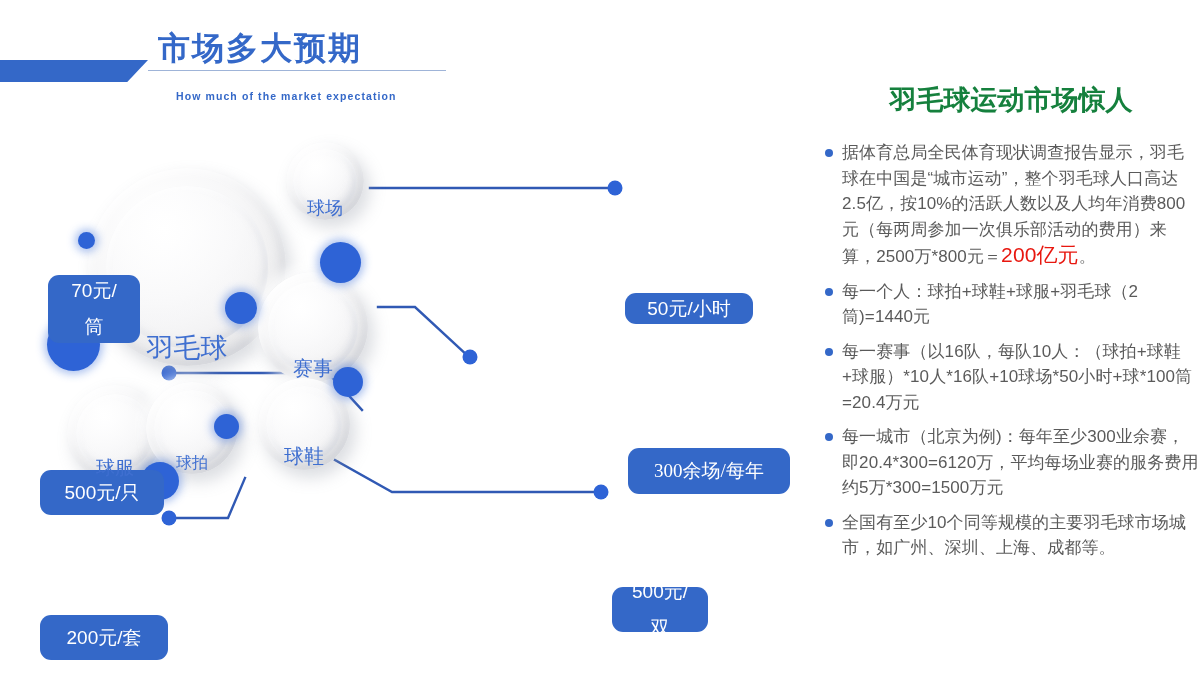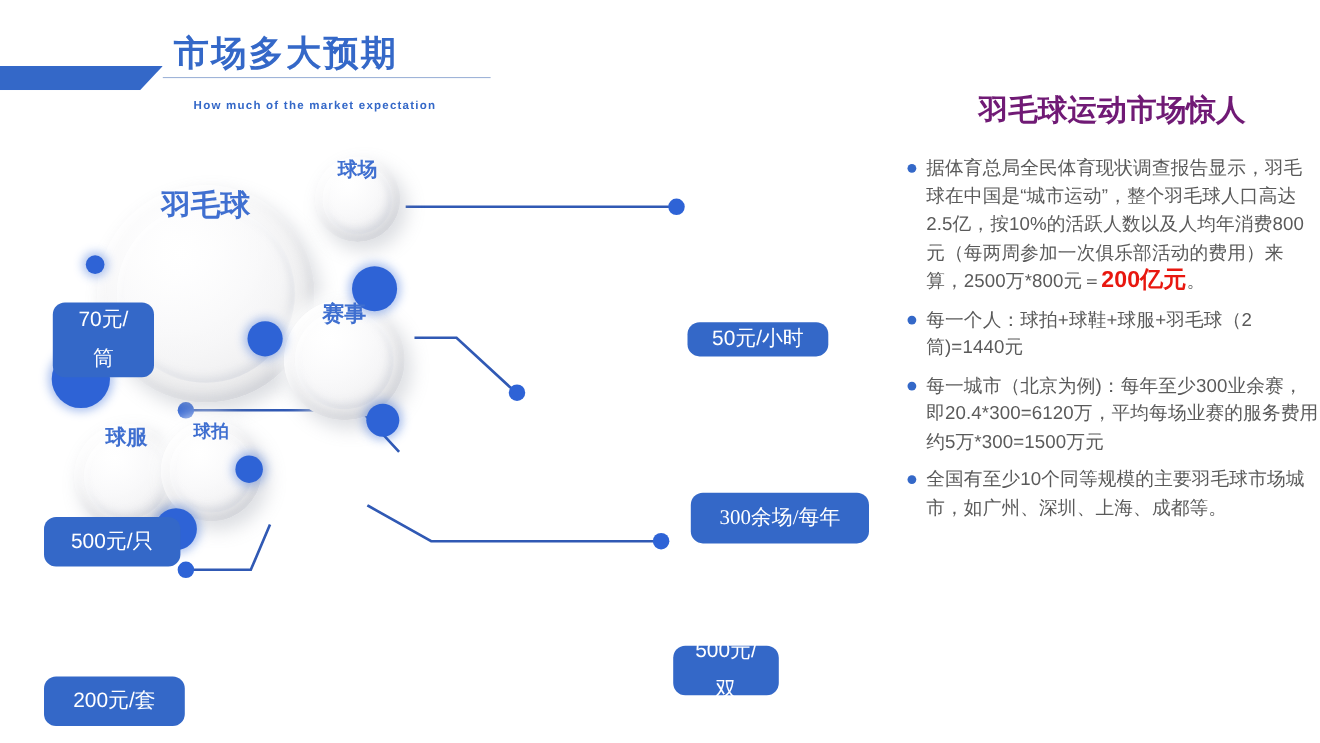--- a/index.html
+++ b/index.html
@@ -68,24 +68,23 @@
     position: absolute;
     border-radius: 50%;
     background:
       radial-gradient(circle at 34% 26%, #ffffff 0%, #f7f7f8 42%, #ececed 72%, #e2e2e4 100%);
     box-shadow:
       6px 8px 16px rgba(140,145,160,0.30),
       -5px -5px 14px rgba(255,255,255,0.95),
       inset 3px 4px 9px rgba(255,255,255,0.95),
       inset -4px -6px 12px rgba(168,172,186,0.40);
     display: flex;
-    align-items: flex-start;
+    align-items: flex-end;
     justify-content: center;
     color: #3f6fd0;
-    font-weight: bold;
   }
   .bub::after {
     content: "";
     position: absolute;
     left: 9%; top: 9%;
     width: 82%; height: 82%;
     border-radius: 50%;
     background: radial-gradient(circle at 36% 28%, rgba(255,255,255,0.95) 0%, rgba(250,250,251,0.6) 45%, rgba(235,235,238,0.25) 100%);
     box-shadow: inset 2px 3px 6px rgba(255,255,255,0.9),
                 inset -3px -4px 9px rgba(175,180,195,0.35);
@@ -143,21 +142,21 @@
     left: 808px; top: 78px;
     width: 392px; height: 590px;
   }
   .rp-title {
     position: absolute;
     left: 28px; top: 4px;
     width: 350px;
     text-align: center;
     font-size: 27px;
     font-weight: bold;
-    color: #701a75;
+    color: #15803d;
     white-space: nowrap;
   }
   .rp-list {
     position: absolute;
     left: 8px; top: 62px;
     width: 384px;
   }
   .rp-item {
     position: relative;
     padding-left: 26px;
@@ -167,21 +166,21 @@
     color: #5a5a5a;
     letter-spacing: 0.1px;
   }
   .rp-item .bullet {
     position: absolute;
     left: 9px; top: 9px;
     width: 8px; height: 8px;
     border-radius: 50%;
     background: #3468c8;
   }
-  .hl { color: #e8170f; font-weight: bold; font-size: 21px; }
+  .hl { color: #e8170f; font-weight: normal; font-size: 21px; }
 </style>
 </head>
 <body>
 
 <div id="slide">
 
   <div class="hdr-bar"></div>
   <div class="hdr-rule"></div>
   <div class="hdr-title">市场多大预期</div>
   <div class="hdr-sub">How much of the market  expectation</div>
@@ -221,20 +220,23 @@
     </div>
     <div class="bub bub-event">
       <span>赛事</span>
     </div>
     <div class="bub bub-cloth">
       <span>球服</span>
     </div>
     <div class="bub bub-racket">
       <span>球拍</span>
     </div>
+    <div class="bub bub-shoe">
+      <span>球鞋</span>
+    </div>
 
     <div class="dot dot-a"></div>
     <div class="dot dot-b"></div>
     <div class="dot dot-c"></div>
     <div class="dot dot-d"></div>
     <div class="dot dot-e"></div>
     <div class="dot dot-f"></div>
     <div class="dot dot-g"></div>
 
     <div class="pill pill-shuttle">70元/
@@ -253,20 +255,24 @@
       <div class="rp-item">
         <span class="bullet"></span>
         <span>据体育总局全民体育现状调查报告显示，羽毛球在中国是“城市运动”，整个羽毛球人口高达2.5亿，按10%的活跃人数以及人均年消费800元（每两周参加一次俱乐部活动的费用）来算，2500万*800元＝</span><span class="hl">200亿元</span><span>。</span>
       </div>
 
       <div class="rp-item">
         <span class="bullet"></span>
         <span>每一个人：球拍+球鞋+球服+羽毛球（2筒)=1440元</span>
       </div>
 
+      <div class="rp-item">
+        <span class="bullet"></span>
+        <span>每一赛事（以16队，每队10人：（球拍+球鞋+球服）*10人*16队+10球场*50小时+球*100筒=20.4万元</span>
+      </div>
 
       <div class="rp-item">
         <span class="bullet"></span>
         <span>每一城市（北京为例)：每年至少300业余赛，即20.4*300=6120万，平均每场业赛的服务费用约5万*300=1500万元</span>
       </div>
 
       <div class="rp-item">
         <span class="bullet"></span>
         <span>全国有至少10个同等规模的主要羽毛球市场城市，如广州、深圳、上海、成都等。</span>
       </div>

